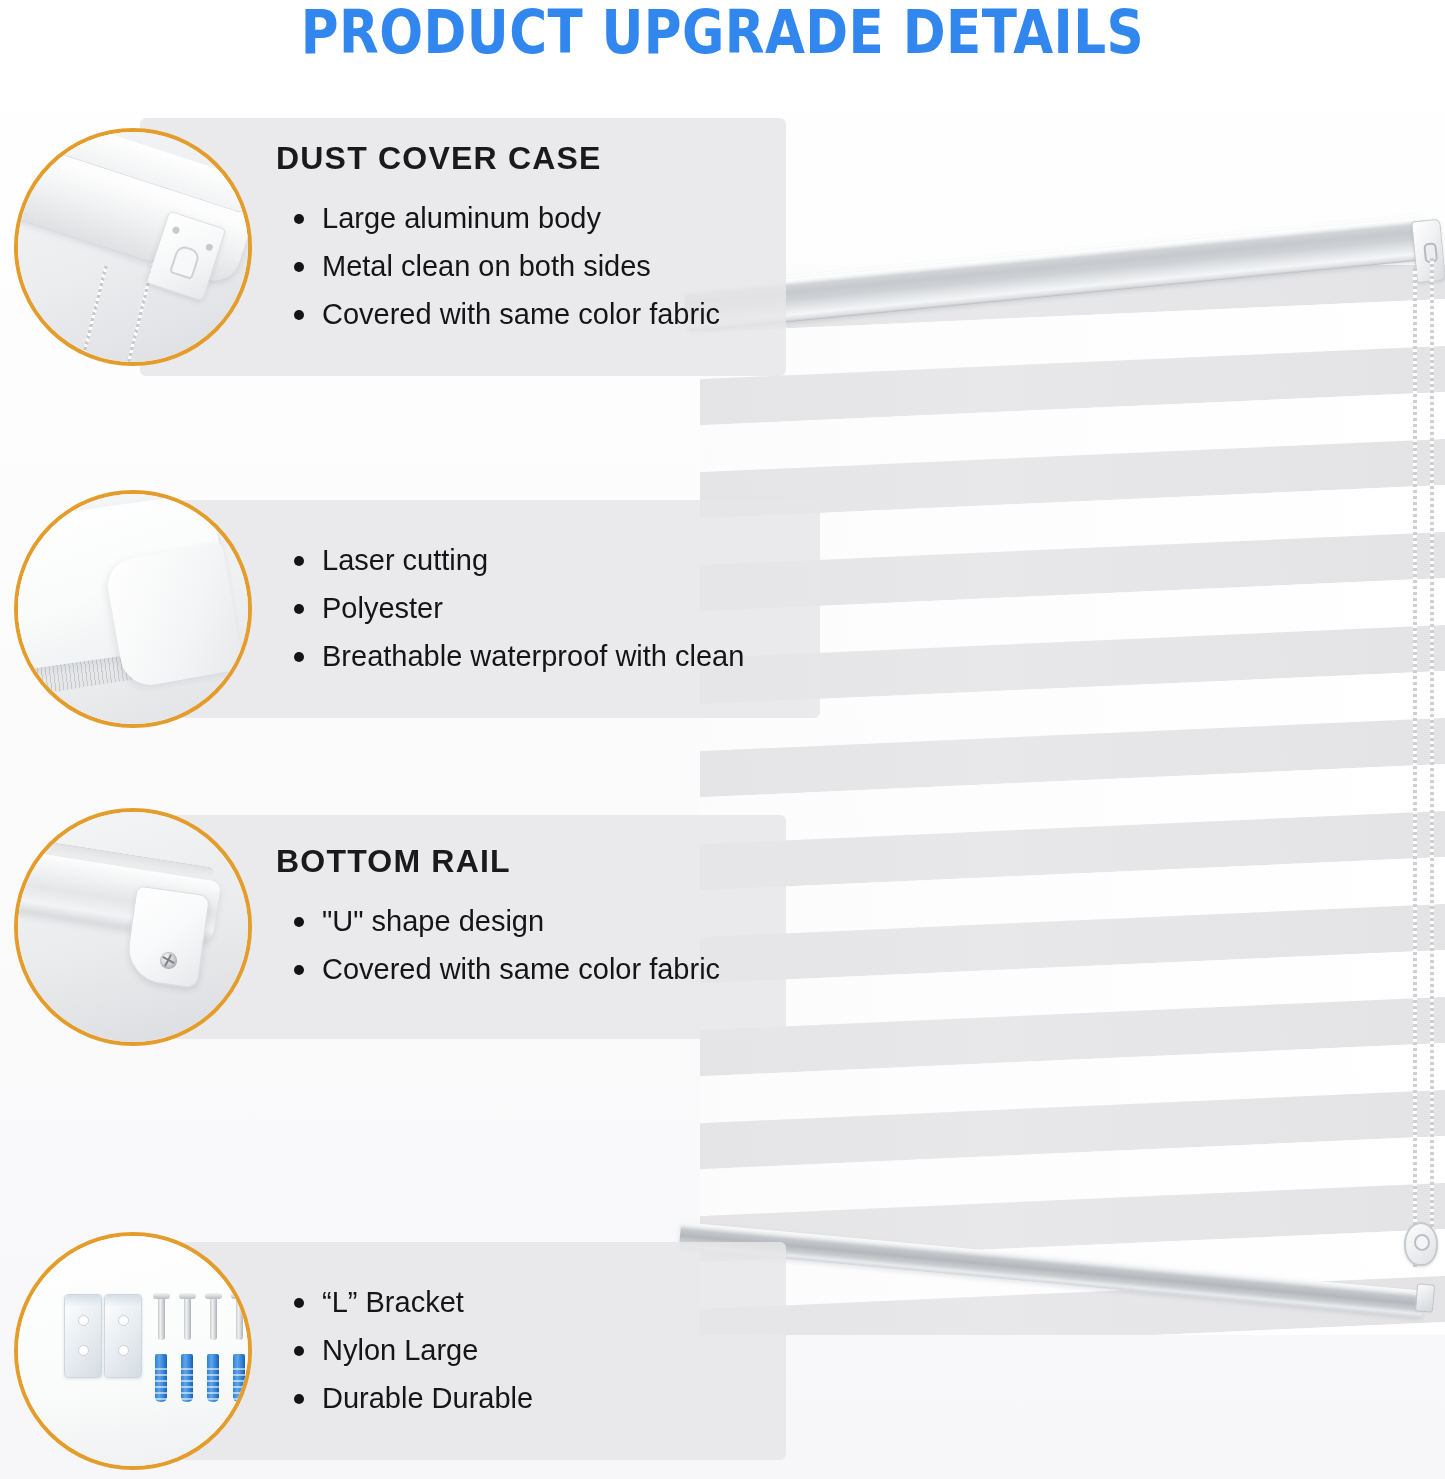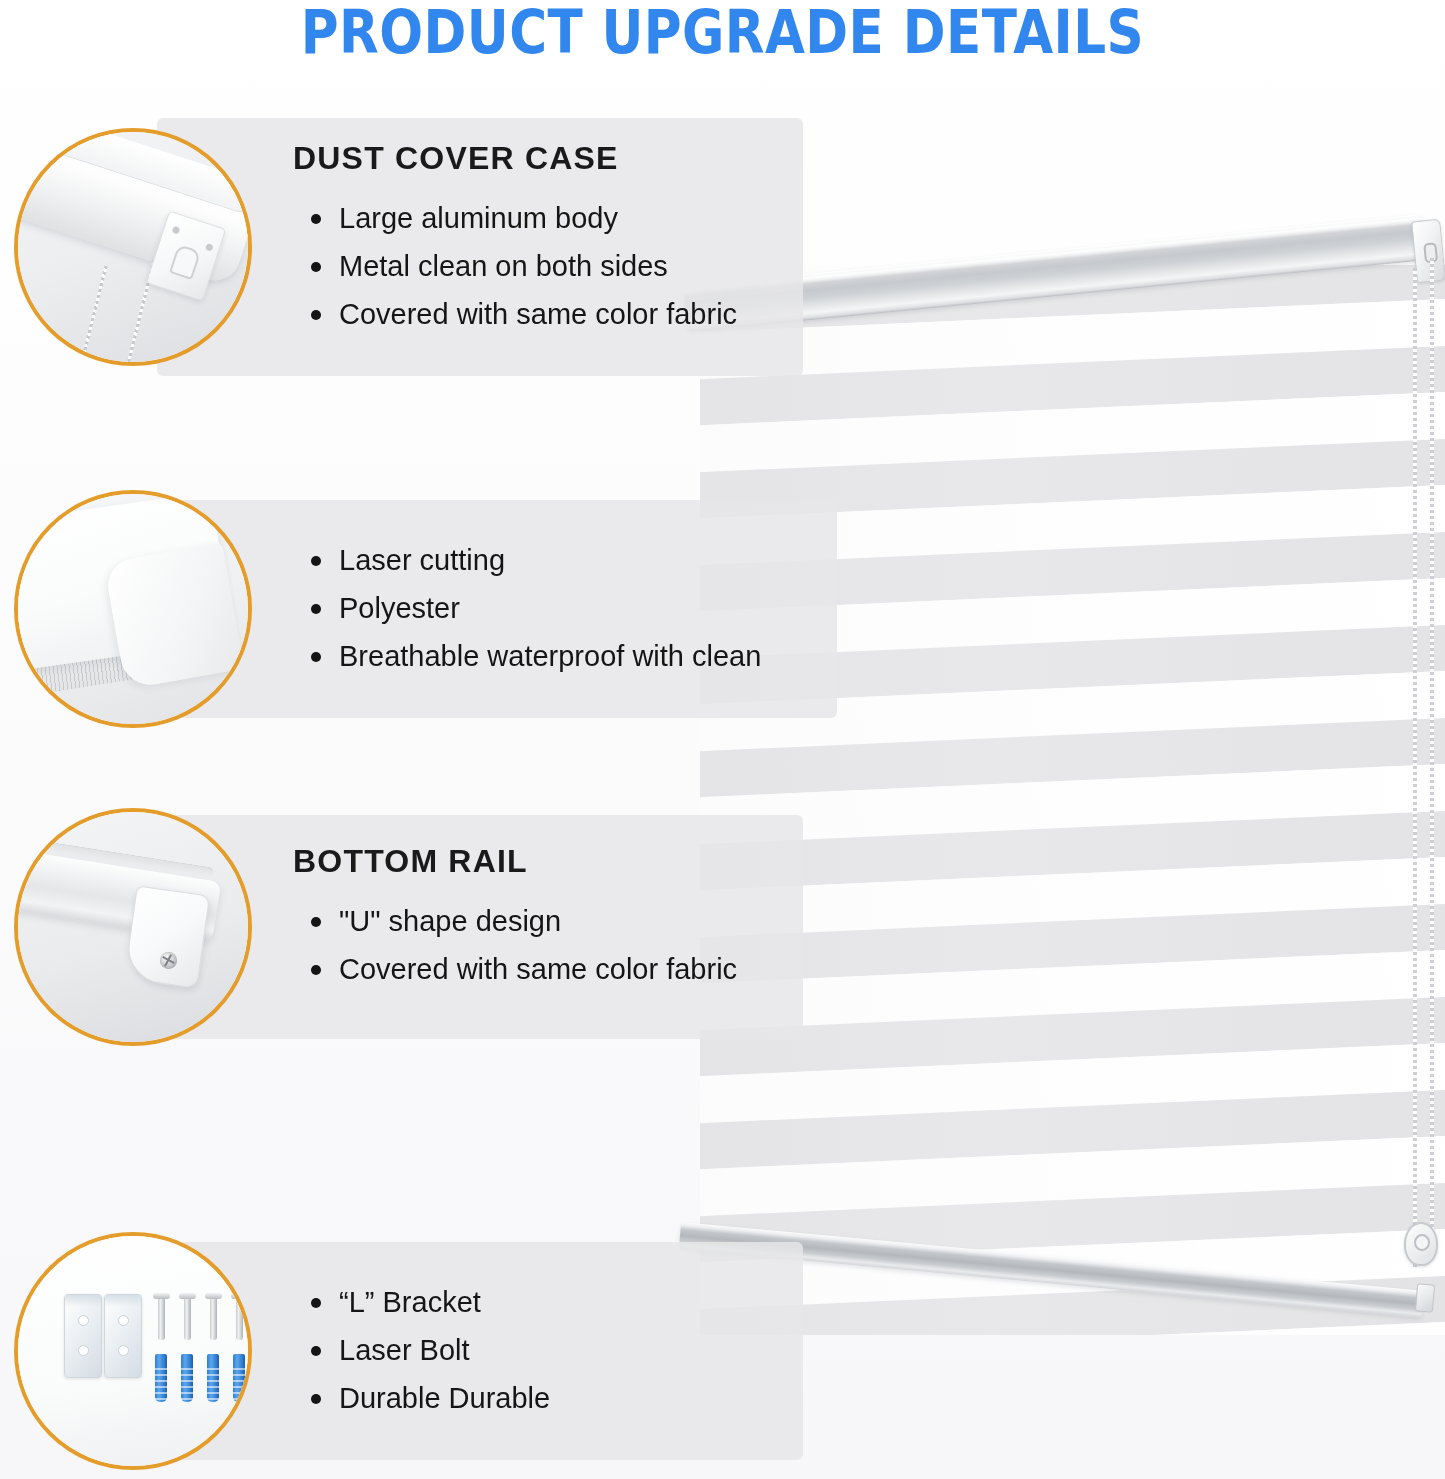--- a/index.html
+++ b/index.html
@@ -210,21 +210,20 @@
     border: 1px solid #c2c5c9;
     border-radius: 3px;
     transform: rotate(5deg);
   }
 
   
   .feature {
     position: absolute;
     display: flex;
     align-items: center;
-    gap: 17px;
   }
   .circle {
     position: relative;
     flex: 0 0 auto;
     width: 230px;
     height: 230px;
     border-radius: 50%;
     border: 4px solid #e49c2b;
     background: #fbfbfc;
     overflow: hidden;
@@ -617,19 +616,19 @@
         <div class="screw s4"></div>
         <div class="anchor a1"></div>
         <div class="anchor a2"></div>
         <div class="anchor a3"></div>
         <div class="anchor a4"></div>
       </div>
     </div>
     <div class="panel">
       <ul class="bullets">
         <li><span class="dot"></span><span>“L”  Bracket</span></li>
-        <li><span class="dot"></span><span>Laser Bolt</span></li>
+        <li><span class="dot"></span><span>Nylon Large</span></li>
         <li><span class="dot"></span><span>Durable Durable</span></li>
       </ul>
     </div>
   </div>
 
 </div>
 
 </body></html>

